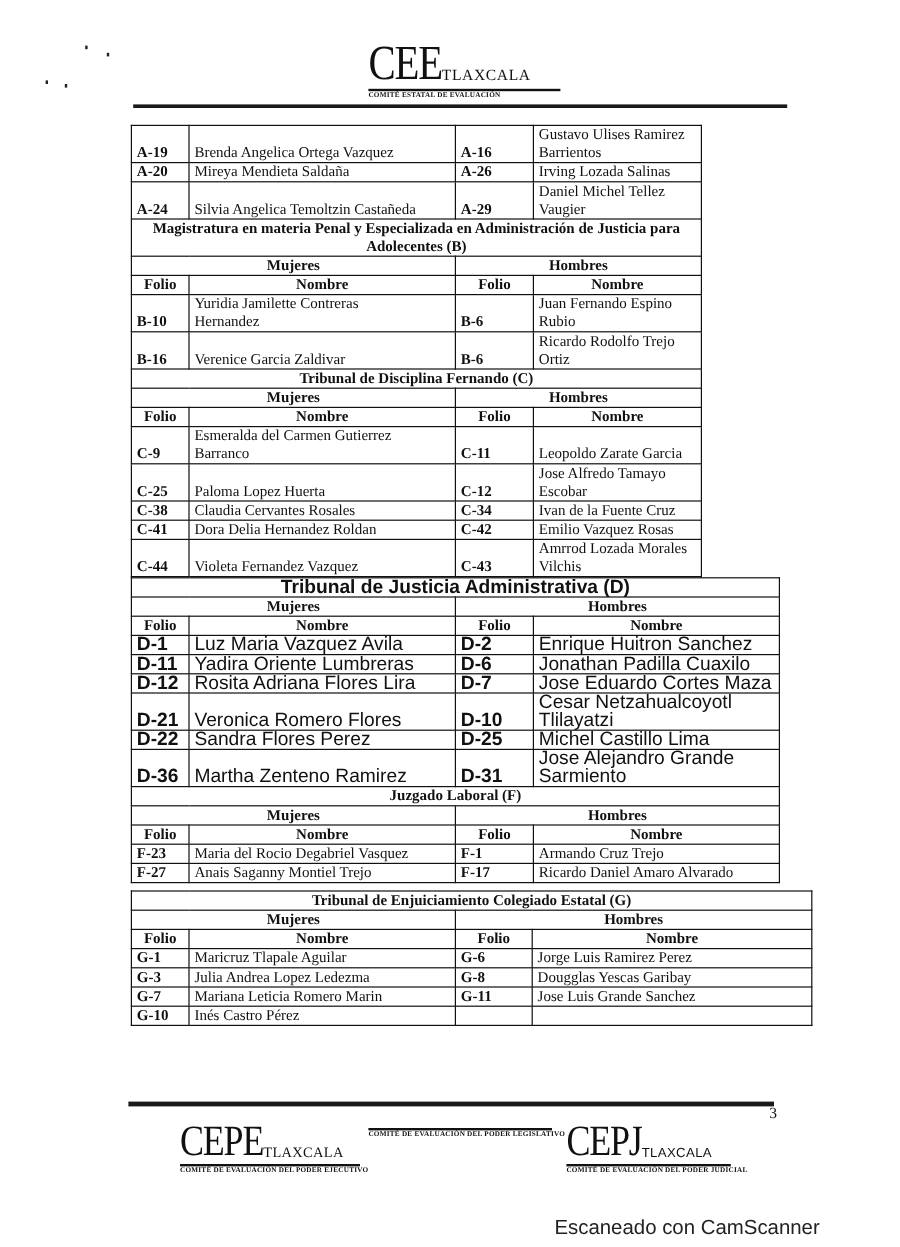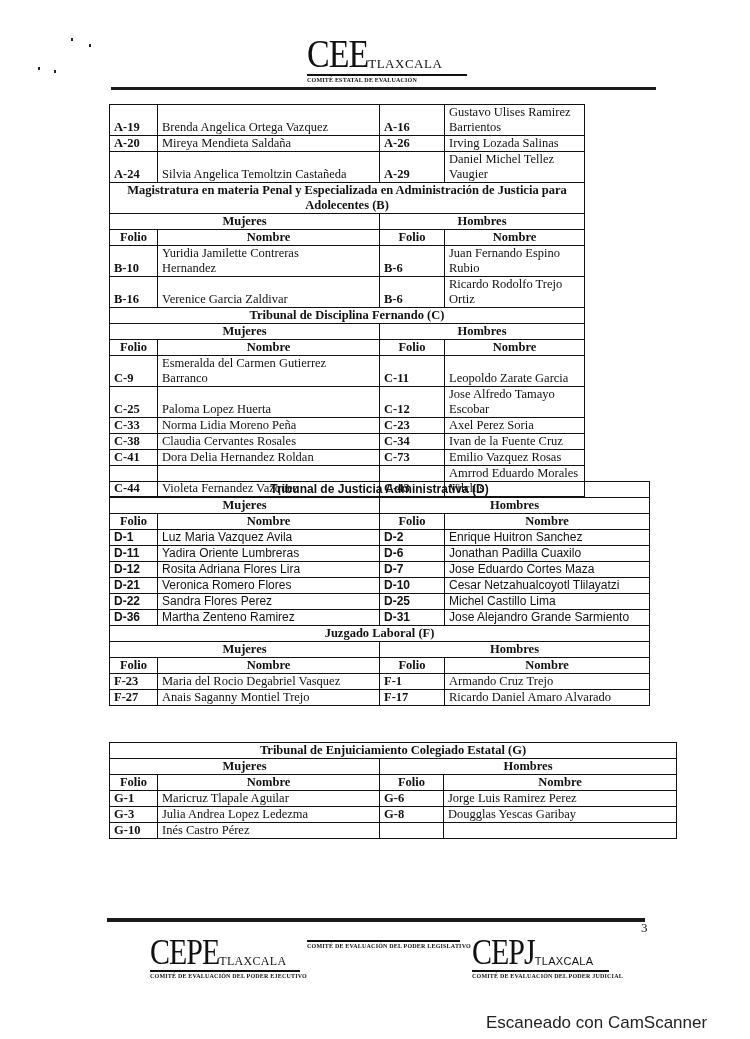--- a/index.html
+++ b/index.html
@@ -34,37 +34,37 @@
   table.doc td.folio { font-weight: 700; width: 39px; }
   td.section { text-align: center; font-weight: 700; }
   td.group { text-align: center; font-weight: 700; }
   td.colhead { text-align: center; font-weight: 700; }
   table.outer { border: 1.5px solid #111; }
 
   #table1 { left: 109px; top: 104px; width: 476px; }
   #table2 { left: 109px; top: 481px; width: 541px; }
   #table3 { left: 109px; top: 742px; width: 568px; }
 
-  #table2 .sans { font-family: "Liberation Sans", sans-serif; font-size: 12px; }
+  #table2 .sans { font-family: "Liberation Sans", sans-serif; font-size: 16px; }
   #table2 .sans.bold { font-weight: 700; }
 
   .page-number { position: absolute; left: 641px; top: 920px; font-size: 13px; font-family: "Liberation Serif", serif; }
 
   .foot-logo { position: absolute; top: 940px; }
   .foot-logo .big { font-size: 30px; }
   .foot-logo .small { font-size: 12px; letter-spacing: 0.3px; }
   #cepe-logo { left: 150px; }
   #cepe-logo .rule { width: 150px; }
   #cepl-logo { left: 307px; }
   #cepl-logo .rule { width: 153px; }
   #cepj-logo { left: 472px; }
   #cepj-logo .rule { width: 137px; }
   #cepj-logo .small { font-family: "Liberation Sans", sans-serif; font-size: 11px; }
 
-  .watermark { position: absolute; left: 462px; top: 1013px; font-family: "Liberation Sans", sans-serif; font-size: 17px; color: #222; margin-left: 24px; }
+  .watermark { position: absolute; left: 462px; top: 1013px; font-family: "Liberation Sans", sans-serif; font-size: 17px; color: #222; }
 </style>
 </head>
 <body>
 
 <div class="specks">
   <div class="speck" style="left:71px;top:38px;"></div>
   <div class="speck" style="left:89px;top:44px;"></div>
   <div class="speck" style="left:38px;top:67px;"></div>
   <div class="speck" style="left:54px;top:70px;"></div>
 </div>
@@ -156,42 +156,36 @@
       <td class="folio">C-11</td>
       <td>Leopoldo Zarate Garcia</td>
     </tr>
     <tr>
       <td class="folio">C-25</td>
       <td>Paloma Lopez Huerta</td>
       <td class="folio">C-12</td>
       <td>Jose Alfredo Tamayo Escobar</td>
     </tr>
     <tr>
-      <td class="folio">C-33</td>
-      <td>Norma Lidia Moreno Peña</td>
-      <td class="folio">C-23</td>
-      <td>Axel Perez Soria</td>
-    </tr>
-    <tr>
       <td class="folio">C-38</td>
       <td>Claudia Cervantes Rosales</td>
       <td class="folio">C-34</td>
       <td>Ivan de la Fuente Cruz</td>
     </tr>
     <tr>
       <td class="folio">C-41</td>
       <td>Dora Delia Hernandez Roldan</td>
-      <td class="folio">C-73</td>
+      <td class="folio">C-42</td>
       <td>Emilio Vazquez Rosas</td>
     </tr>
     <tr>
       <td class="folio">C-44</td>
       <td>Violeta Fernandez Vazquez</td>
       <td class="folio">C-43</td>
-      <td>Amrrod Eduardo Morales Vilchis</td>
+      <td>Amrrod Lozada Morales Vilchis</td>
     </tr>
   </tbody>
 </table>
 
 <table class="doc outer" id="table2">
   <colgroup>
       <col style="width:47px">
       <col style="width:222px">
       <col style="width:65px">
       <col>
@@ -301,20 +295,26 @@
       <td class="folio">G-6</td>
       <td>Jorge Luis Ramirez Perez</td>
     </tr>
     <tr>
       <td class="folio">G-3</td>
       <td>Julia Andrea Lopez Ledezma</td>
       <td class="folio">G-8</td>
       <td>Dougglas Yescas Garibay</td>
     </tr>
     <tr>
+      <td class="folio">G-7</td>
+      <td>Mariana Leticia Romero Marin</td>
+      <td class="folio">G-11</td>
+      <td>Jose Luis Grande Sanchez</td>
+    </tr>
+    <tr>
       <td class="folio">G-10</td>
       <td>Inés Castro Pérez</td>
       <td class="folio"></td>
       <td></td>
     </tr>
   </tbody>
 </table>
 
 <div class="hr" id="bottom-rule"></div>
 <div class="page-number">3</div>

